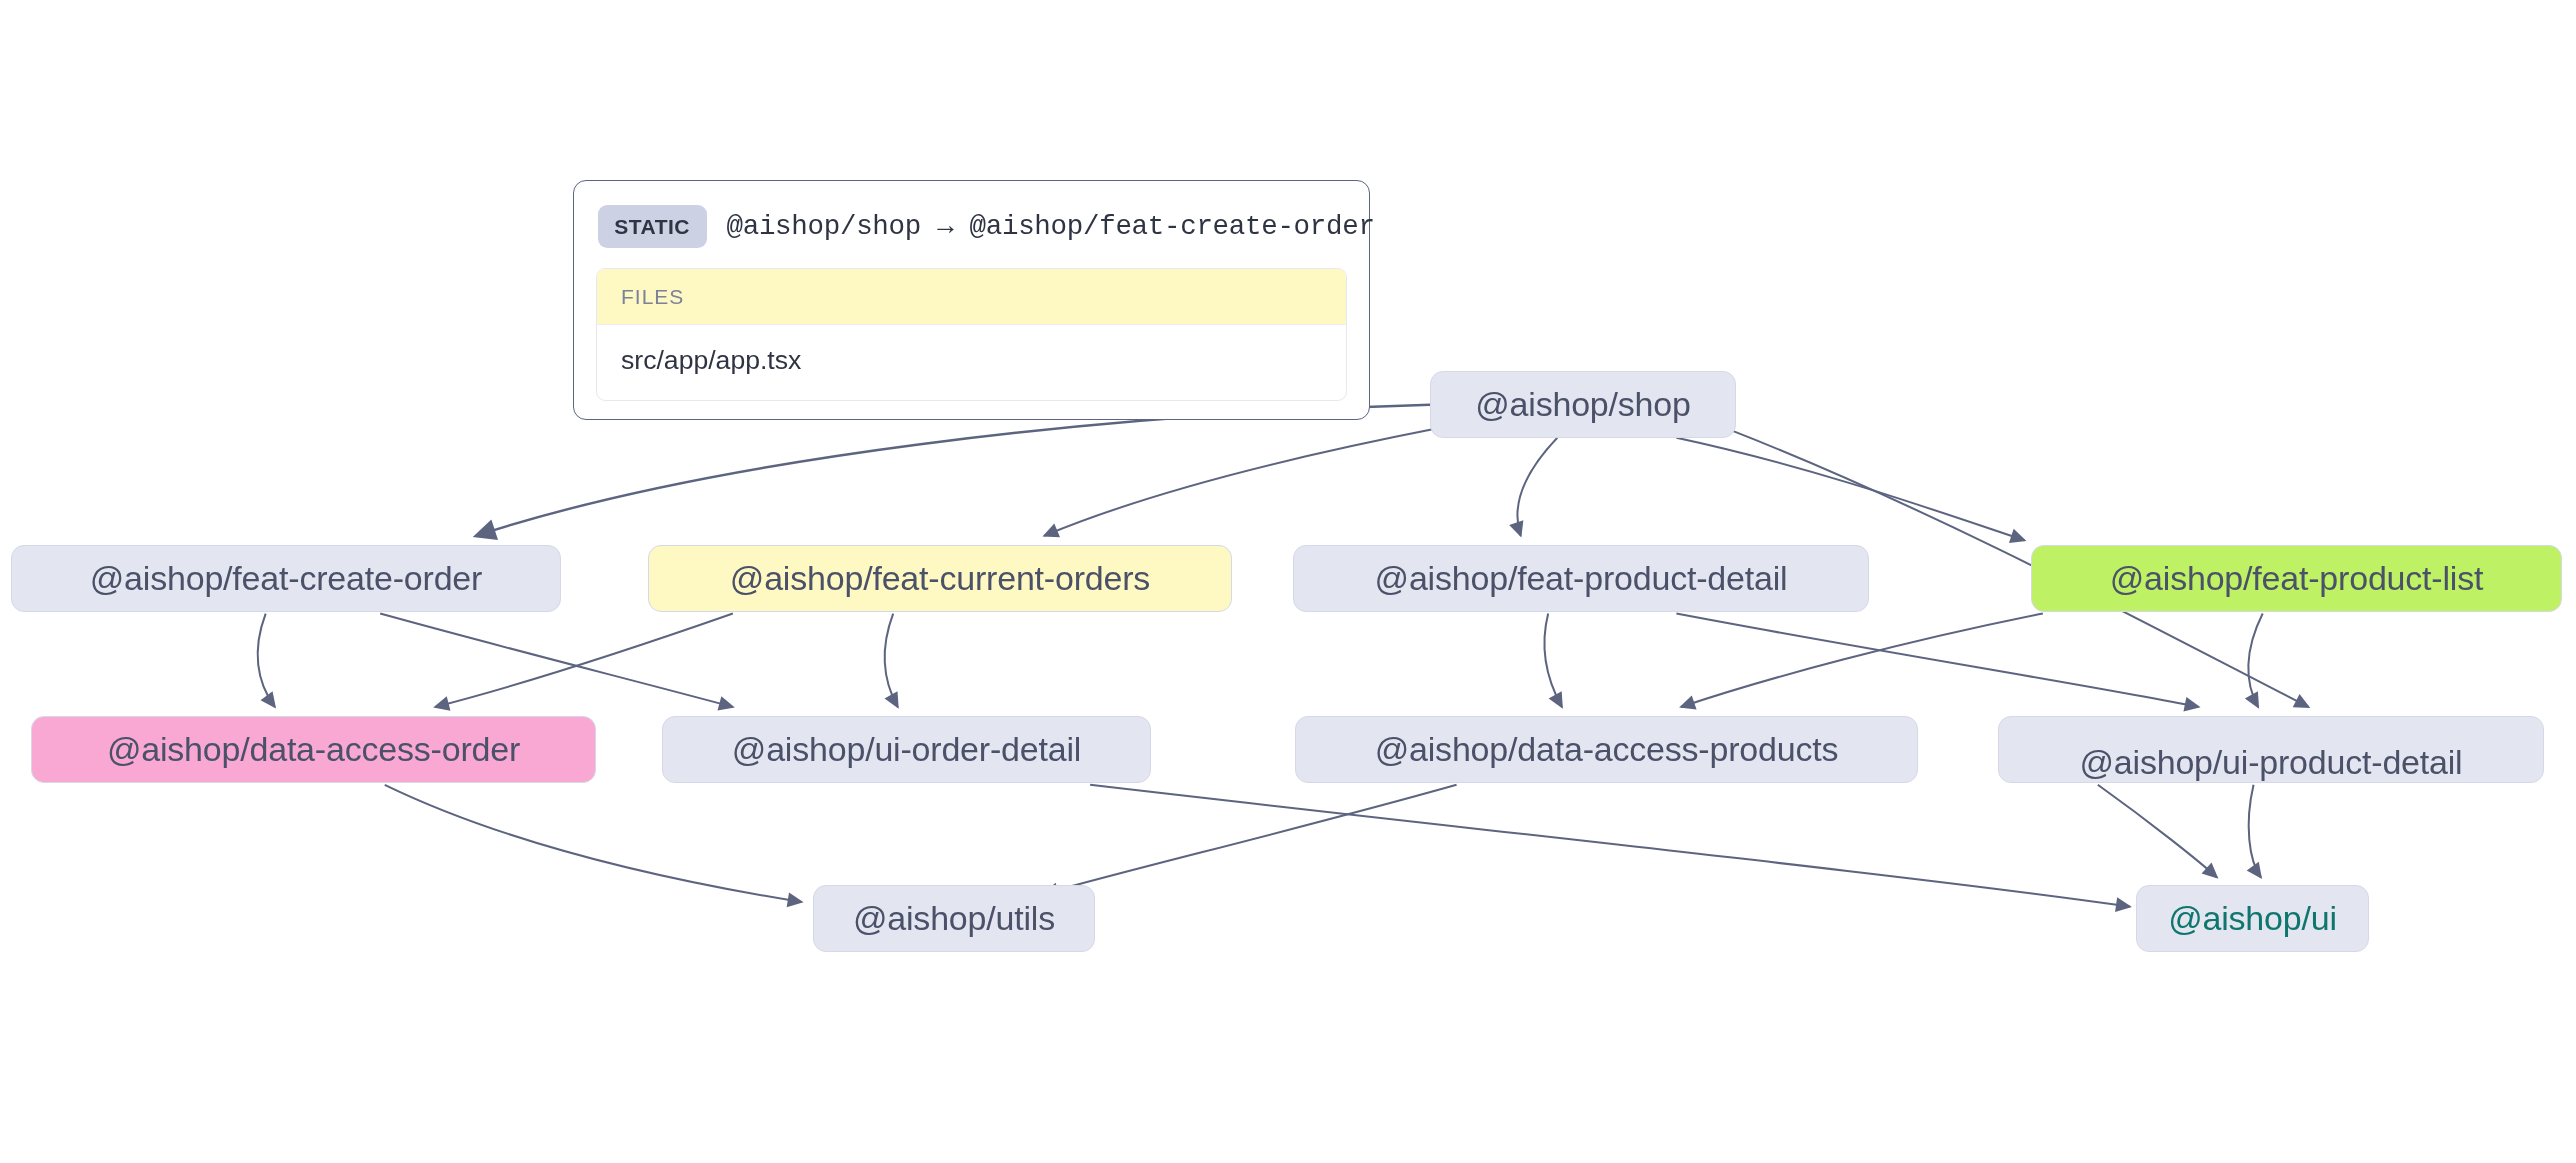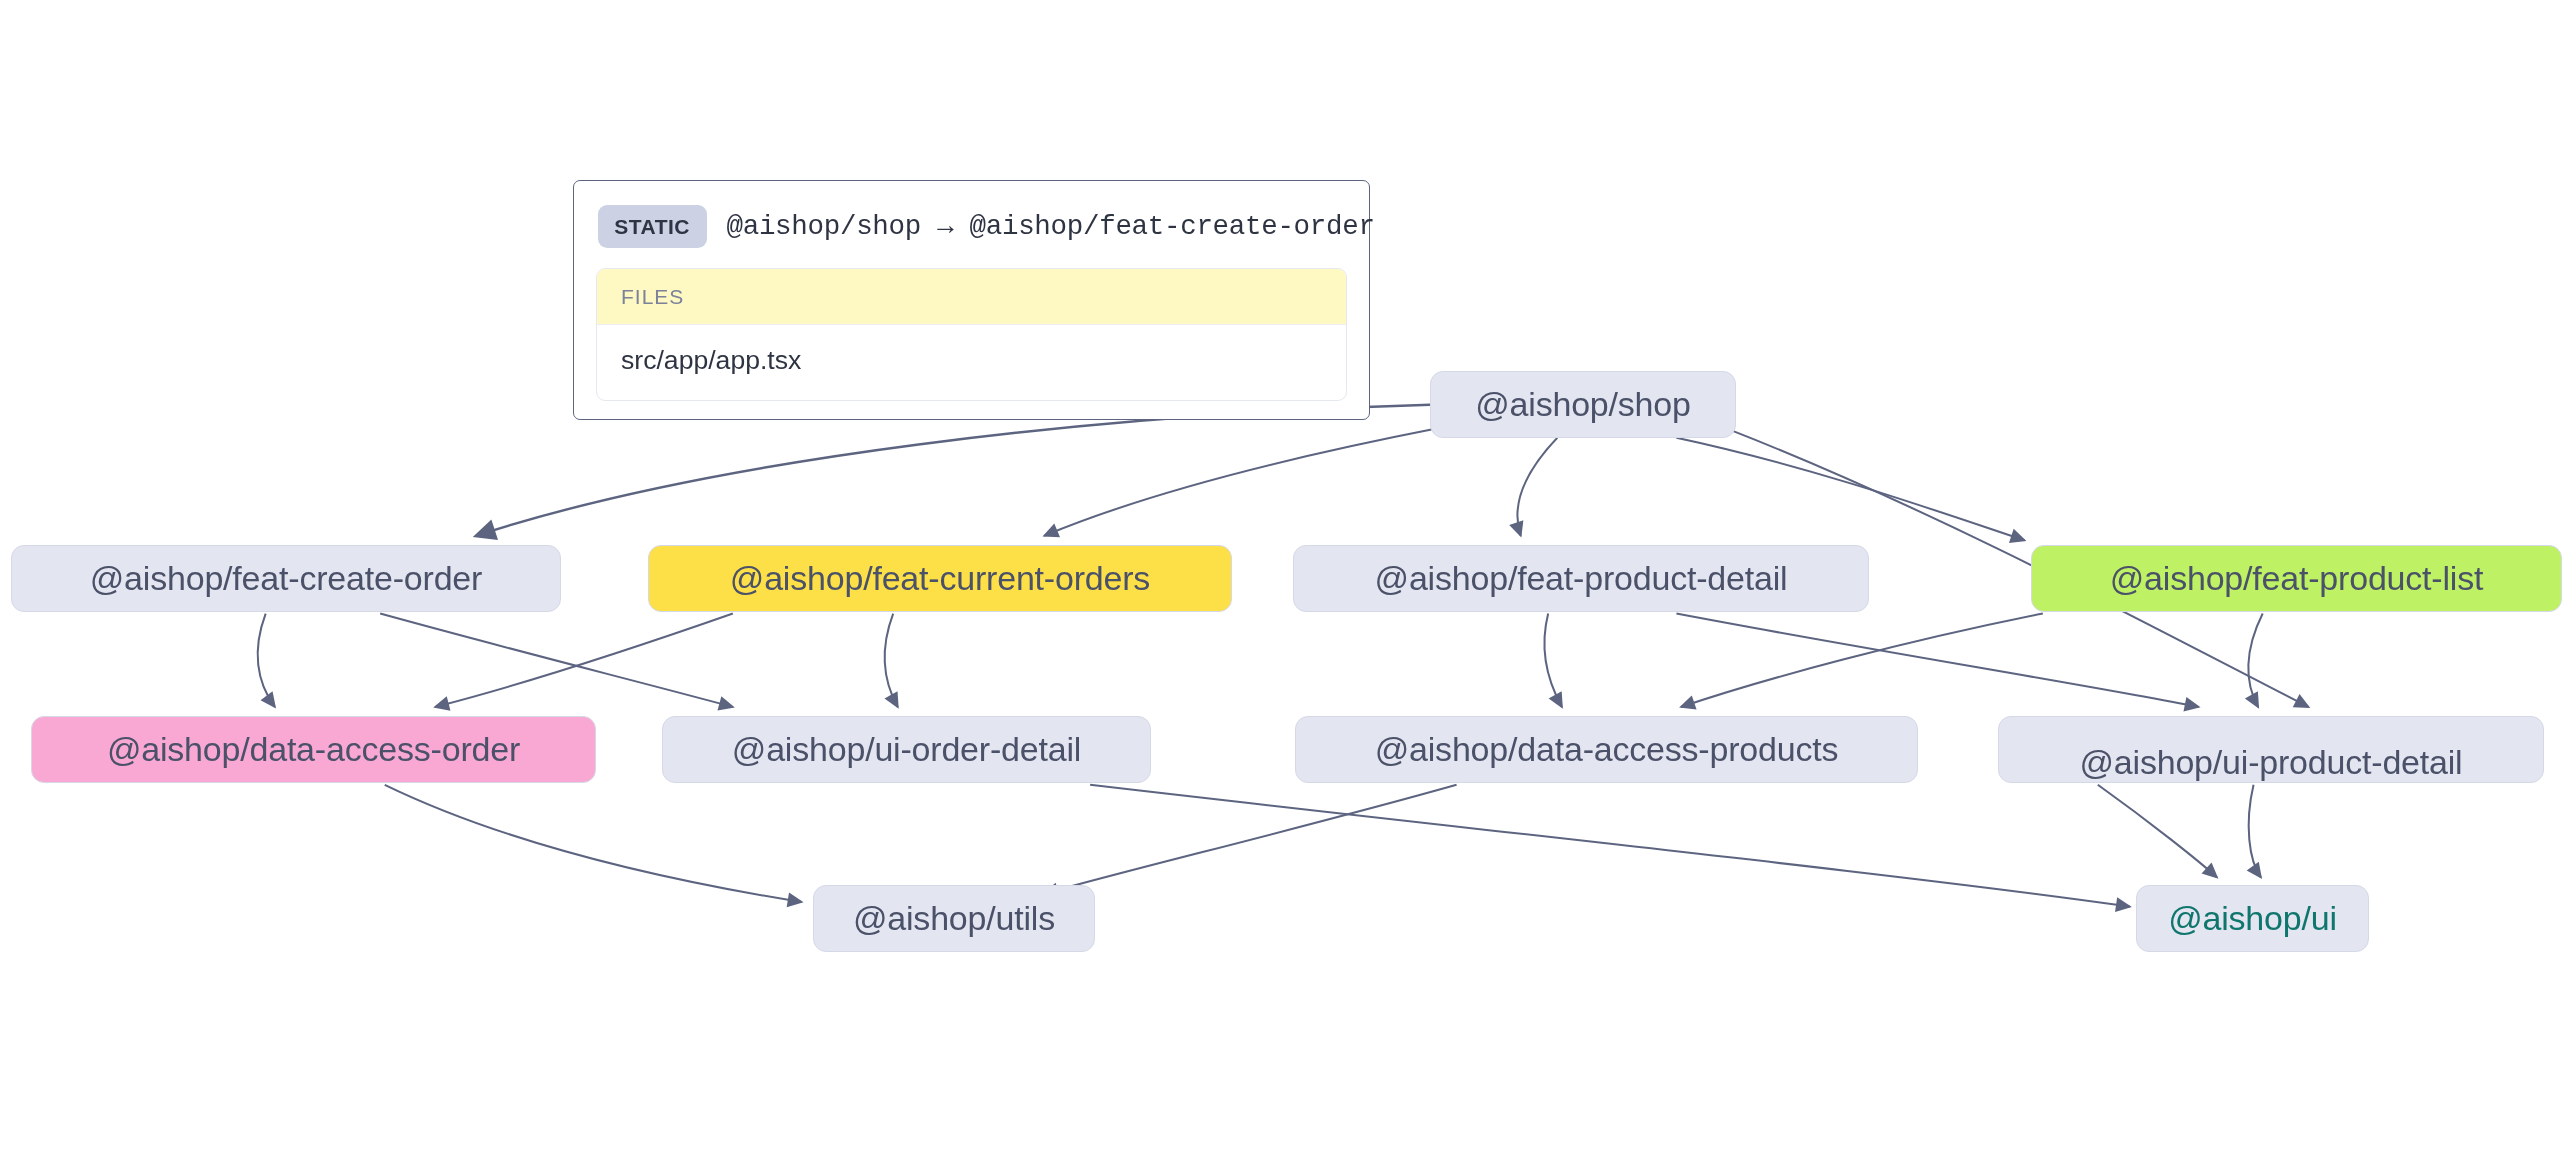--- a/index.html
+++ b/index.html
@@ -51,21 +51,21 @@
     cursor: pointer;
     user-select: none;
   }
 
   
   .edge-card {
     position: absolute;
     box-sizing: border-box;
     background: #ffffff;
     border: 1.8px solid #5c6480;
-    border-radius: 7px;
+    border-radius: 13px;
     padding: 20px 22px 18.3px 22px;
     z-index: 50;
   }
   .edge-card-header {
     display: flex;
     align-items: center;
     gap: 20px;
     padding: 3.7px 1.8px 20px 1.8px;
   }
   .badge-static {
@@ -146,21 +146,21 @@
       </g>
   </svg>
 
   <div id="node-layer">
       <div class="node" style="left: 1430px; top: 371px; width: 306px; height: 67px; background: rgb(227, 229, 240); border-color: rgb(213, 216, 230); color: rgb(74, 81, 104);">
         <span>@aishop/shop</span>
       </div>
       <div class="node" style="left: 11px; top: 545px; width: 550px; height: 67px; background: rgb(227, 229, 240); border-color: rgb(213, 216, 230); color: rgb(74, 81, 104);">
         <span>@aishop/feat-create-order</span>
       </div>
-      <div class="node" style="left: 648px; top: 545px; width: 584px; height: 67px; background: #fde047; border-color: rgb(213, 216, 230); color: rgb(74, 81, 104);">
+      <div class="node" style="left: 648px; top: 545px; width: 584px; height: 67px; background: #fef9c3; border-color: rgb(213, 216, 230); color: rgb(74, 81, 104);">
         <span>@aishop/feat-current-orders</span>
       </div>
       <div class="node" style="left: 1293px; top: 545px; width: 576px; height: 67px; background: rgb(227, 229, 240); border-color: rgb(213, 216, 230); color: rgb(74, 81, 104);">
         <span>@aishop/feat-product-detail</span>
       </div>
       <div class="node" style="left: 2031px; top: 545px; width: 531px; height: 67px; background: #bef264; border-color: rgb(213, 216, 230); color: rgb(74, 81, 104);">
         <span>@aishop/feat-product-list</span>
       </div>
       <div class="node" style="left: 31px; top: 716px; width: 565px; height: 67px; background: #f9a8d4; border-color: rgb(213, 216, 230); color: rgb(74, 81, 104);">
         <span>@aishop/data-access-order</span>

